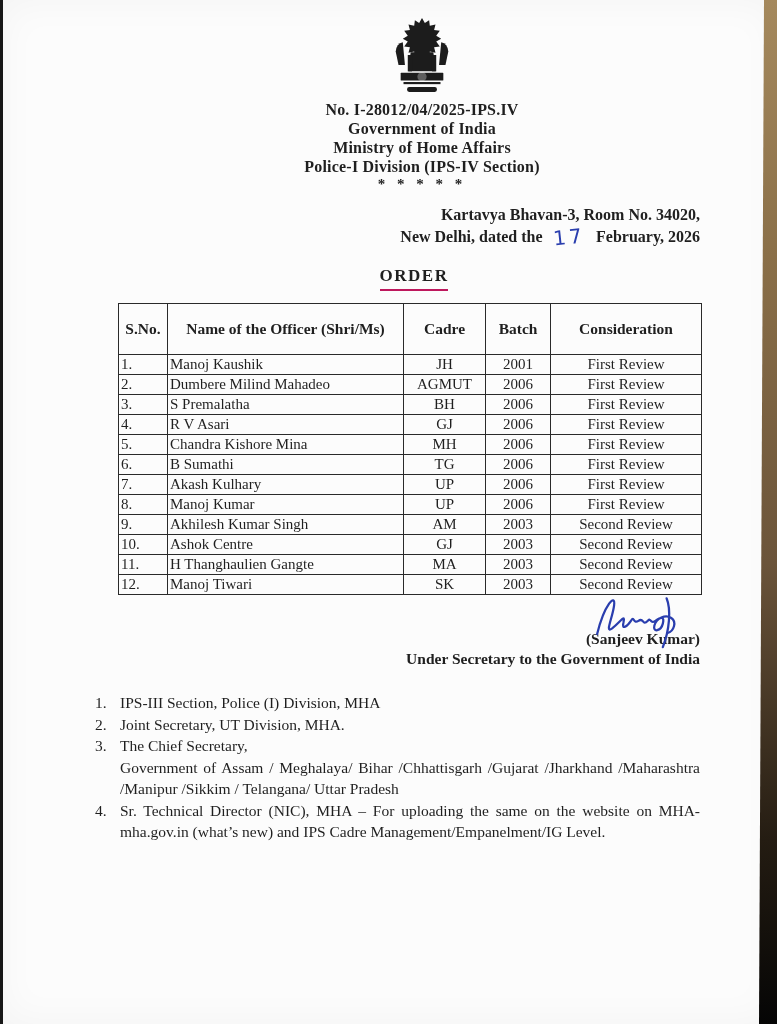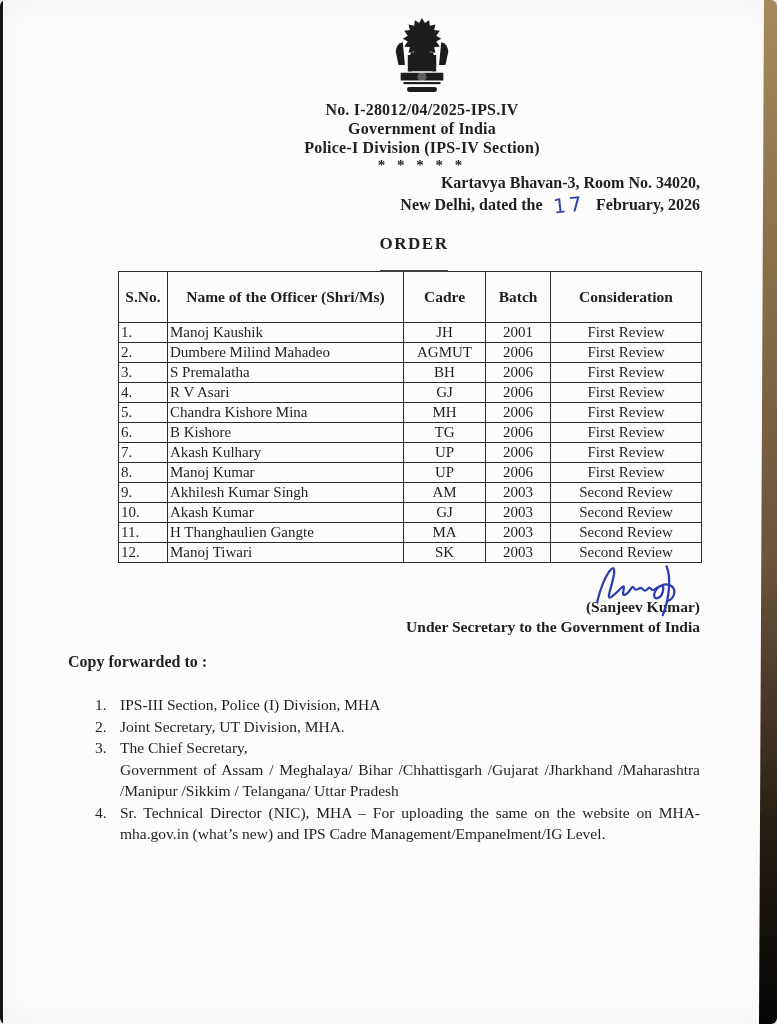--- a/index.html
+++ b/index.html
@@ -3,49 +3,48 @@
 <meta charset="utf-8">
 <style>
   * { margin:0; padding:0; box-sizing:border-box; }
   html,body { background:#e8e8e8; }
   body { font-family:"Liberation Serif","DejaVu Serif",serif; }
 
   .photo {
     position:relative; width:777px; height:1024px;
     background:#fcfcfc; overflow:hidden;
     box-shadow:inset 0 0 40px rgba(0,0,0,0.04);
-    border-radius:6px;
   }
   .edge-left {
     position:absolute; left:0; top:0; bottom:0; width:3px;
     background:#171717; z-index:5;
   }
   .edge-right {
     position:absolute; right:0; top:0; bottom:0; width:20px; z-index:5;
     background:linear-gradient(180deg,#a5895d 0%,#8a6f48 25%,#6b543a 55%,#241c12 82%,#050505 100%);
     clip-path:polygon(35% 0, 100% 0, 100% 100%, 10% 100%);
   }
   .doc { position:relative; padding:14px 77px 0 68px; color:#1f1f1f; }
 
   
   .emblem-wrap { text-align:center; transform:translateX(38px); }
   .letterhead { text-align:center; font-weight:bold; font-size:16px;
     line-height:19px; transform:translateX(38px); letter-spacing:0.2px; }
   .letterhead .stars { font-size:15px; letter-spacing:4px; line-height:15px; margin-top:1px; }
 
-  .dateline { text-align:right; font-weight:bold; font-size:16px; line-height:20px; margin-top:0; }
+  .dateline { text-align:right; font-weight:bold; font-size:16px; line-height:20px; margin-top:13px; }
   .hand-day {
     display:inline-block; color:#2a3eae; font-family:"DejaVu Sans",sans-serif;
     font-size:20px; font-weight:400; transform:rotate(-6deg) translateY(2px);
     margin:0 12px 0 10px; letter-spacing:3px;
   }
 
   .order-title { text-align:center; margin-top:19px; transform:translateX(30px); }
   .order-title span { font-weight:bold; font-size:17px; letter-spacing:1.5px;
-    border-bottom:2px solid #404040; padding-bottom:17px; }
+    border-bottom:2px solid #be185d; padding-bottom:4px; }
 
   .para1 { margin:24px 0 0 35px; font-size:15.5px; line-height:20.5px;
     text-align:justify; text-indent:62px; }
 
   table.officers { border-collapse:collapse; margin:17px 0 0 50px;
     font-size:15px; table-layout:fixed; width:583px; }
   table.officers th, table.officers td { border:1.6px solid #2a2a2a; }
   table.officers th { font-weight:bold; padding:16px 2px; font-size:15.5px; }
   table.officers td { height:19px; line-height:17px; padding:1px 2px; }
   .c0 { width:49px; } .c1 { width:236px; } .c2 { width:82px; } .c3 { width:65px; } .c4 { width:151px; }
@@ -89,20 +88,21 @@
           <circle cx="45" cy="86.5" r="6.5" fill="#fcfcfc" opacity="0.3"></circle>
           <rect x="19" y="94" width="52" height="3"></rect>
           <rect x="24" y="101" width="42" height="7" rx="3"></rect>
         </g>
       </svg>
     </div>
 
     <div class="letterhead">
       <div>No. I-28012/04/2025-IPS.IV</div>
       <div>Government of India</div>
+      <div>Ministry of Home Affairs</div>
       <div>Police-I Division (IPS-IV Section)</div>
       <div class="stars">* * * * *</div>
     </div>
 
     <div class="dateline">
       <div>Kartavya Bhavan-3, Room No. 34020,</div>
       <div>
         <span>New Delhi, dated the</span><span class="hand-day">17</span><span>February, 2026</span>
       </div>
     </div>
@@ -153,21 +153,21 @@
           </tr>
           <tr>
             <td class="c0">5.</td>
             <td class="c1">Chandra Kishore Mina</td>
             <td class="c2">MH</td>
             <td class="c3">2006</td>
             <td class="c4">First Review</td>
           </tr>
           <tr>
             <td class="c0">6.</td>
-            <td class="c1">B Kishore</td>
+            <td class="c1">B Sumathi</td>
             <td class="c2">TG</td>
             <td class="c3">2006</td>
             <td class="c4">First Review</td>
           </tr>
           <tr>
             <td class="c0">7.</td>
             <td class="c1">Akash Kulhary</td>
             <td class="c2">UP</td>
             <td class="c3">2006</td>
             <td class="c4">First Review</td>
@@ -181,21 +181,21 @@
           </tr>
           <tr>
             <td class="c0">9.</td>
             <td class="c1">Akhilesh Kumar Singh</td>
             <td class="c2">AM</td>
             <td class="c3">2003</td>
             <td class="c4">Second Review</td>
           </tr>
           <tr>
             <td class="c0">10.</td>
-            <td class="c1">Akash Kumar</td>
+            <td class="c1">Ashok Centre</td>
             <td class="c2">GJ</td>
             <td class="c3">2003</td>
             <td class="c4">Second Review</td>
           </tr>
           <tr>
             <td class="c0">11.</td>
             <td class="c1">H Thanghaulien Gangte</td>
             <td class="c2">MA</td>
             <td class="c3">2003</td>
             <td class="c4">Second Review</td>
@@ -213,21 +213,20 @@
 
     <div class="sig-block">
       <svg class="sig-scribble" width="122" height="66" viewBox="0 0 130 70" aria-hidden="true">
         <path d="M14,52 C22,20 34,8 32,22 C30,36 22,52 30,46 C40,38 44,30 42,40 C40,48 46,44 50,38 C54,32 52,42 58,38 C64,34 62,44 68,38 C72,34 70,42 76,38 C82,34 86,33 84,41 C82,49 73,51 75,43 C77,35 87,31 93,35 C99,39 96,49 89,51" stroke="#2a3eae" stroke-width="2.4" fill="none" stroke-linecap="round"></path>
         <path d="M88,14 C93,26 91,48 84,66" stroke="#2a3eae" stroke-width="2.4" fill="none" stroke-linecap="round"></path>
       </svg>
       <div>(Sanjeev Kumar)</div>
       <div>Under Secretary to the Government of India</div>
     </div>
 
-    <div class="copy-heading">Copy forwarded to :</div>
     <div class="copy-list">
         <div class="copy-item">
           <div class="copy-num">1.</div>
           <div class="copy-body">
             <div class="copy-line">IPS-III Section, Police (I) Division, MHA</div>
           </div>
         </div>
         <div class="copy-item">
           <div class="copy-num">2.</div>
           <div class="copy-body">

